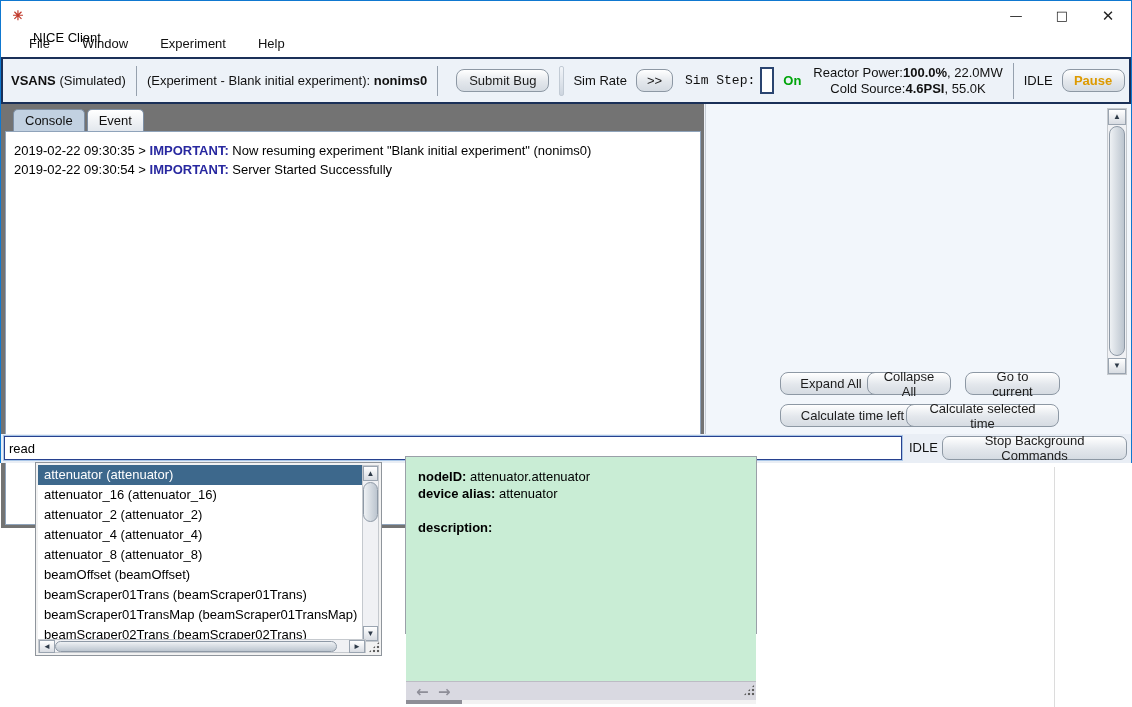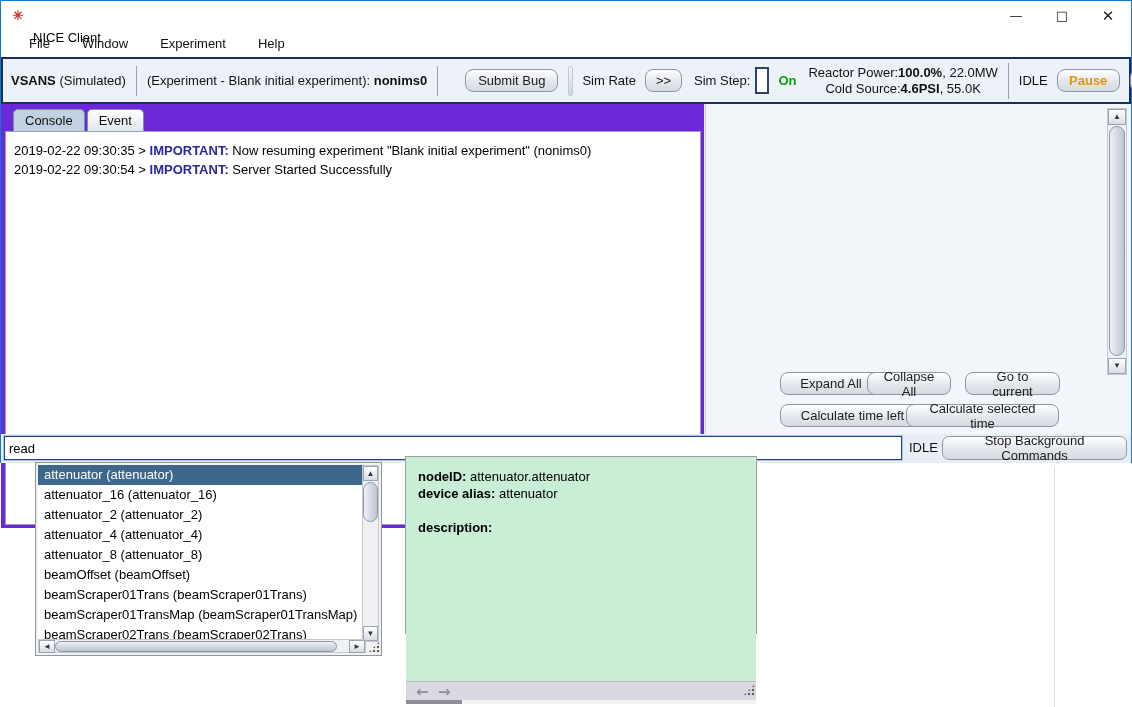--- a/index.html
+++ b/index.html
@@ -61,21 +61,21 @@
   .sim-step-box{width:14px;height:27px;background:#fff;border:2px solid #2a4470;margin-left:5px;}
   .on-label{color:var(--on-green);font-weight:bold;margin-left:9px;}
   .reactor-block{margin-left:12px;text-align:center;line-height:16px;font-size:13px;}
   .status-idle{margin-right:9px;}
   .pause-btn{color:var(--pause-orange);font-weight:bold;width:63px;}
   .stop-btn{color:var(--stop-red);font-weight:bold;width:61px;margin-left:10px;margin-right:6px;}
   .tb-spacer{flex:1 1 auto;}
 
   
   .main{position:relative;height:330px;background:#eef1f6;}
-  .left-panel{position:absolute;left:0;top:0;width:703px;height:424px;background:#6d28d9;}
+  .left-panel{position:absolute;left:0;top:0;width:703px;height:424px;background:#737373;}
   .tab-row{position:absolute;left:12px;top:5px;display:flex;align-items:flex-end;}
   .tab{border:1px solid #7d8fa5;border-bottom:none;border-radius:5px 5px 0 0;
     padding:3px 11px 4px 11px;margin-right:2px;background:linear-gradient(#ffffff,#e1e6ec);}
   .tab.selected{background:#c2d1e1;}
   .console-area{position:absolute;left:4px;top:27px;right:3px;bottom:3px;
     background:#fff;border:1px solid #8fa3ba;padding:9px 8px;overflow:hidden;}
   .log-line{line-height:19px;font-size:13px;color:#000;}
   .log-level{color:var(--important-text);font-weight:bold;}
 
   .right-panel{position:absolute;left:704px;right:0;top:0;height:330px;
@@ -186,25 +186,25 @@
     <span class="menu-item">Window</span>
     <span class="menu-item">Experiment</span>
     <span class="menu-item">Help</span>
   </div>
 
   <div class="toolbar">
     <span><span class="bold">VSANS</span><span> (Simulated)</span></span>
     <span class="tb-sep"></span>
     <span><span>(Experiment - Blank initial experiment): </span><span class="bold">nonims0</span></span>
     <span class="tb-sep"></span>
-    <button class="jbtn" style="margin-left:17px;">Submit Bug</button>
+    <button class="jbtn" style="margin-left:8px;">Submit Bug</button>
     <span class="drag-handle"></span>
     <span>Sim Rate</span>
     <button class="jbtn" style="margin-left:9px;padding:3px 10px;">&gt;&gt;</button>
-    <span style="margin-left:12px;">Sim Step:</span>
+    <span style="margin-left:12px;font-family:Liberation Mono, monospace;">Sim Step:</span>
     <input class="sim-step-box" style="">
     <span class="on-label">On</span>
     <span class="reactor-block">
       <span><span>Reactor Power:</span><span class="bold">100.0%</span><span>, 22.0MW</span></span><br>
       <span><span>Cold Source:</span><span class="bold">4.6PSI</span><span>, 55.0K</span></span>
     </span>
     <span class="tb-sep tall"></span>
     <span class="tb-spacer"></span>
     <span class="status-idle">IDLE</span>
     <button class="jbtn pause-btn">Pause</button>

